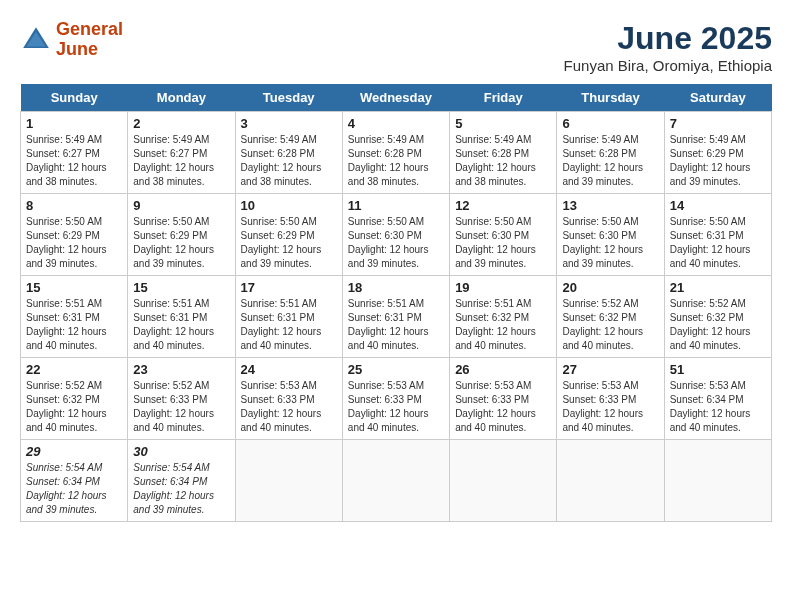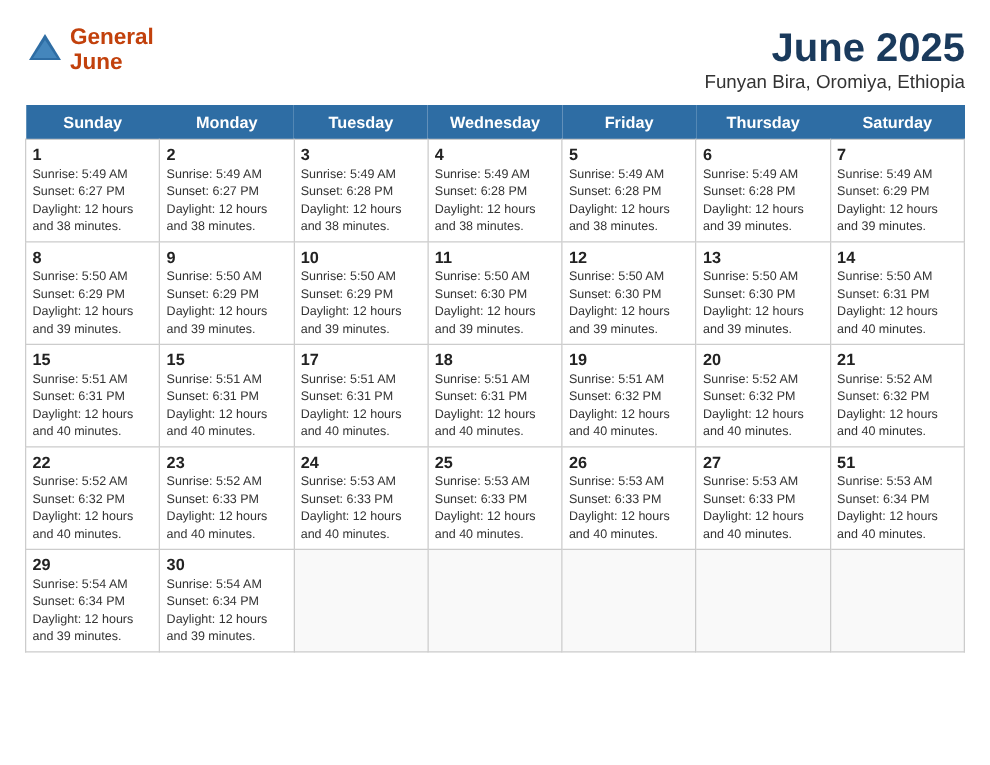--- a/index.html
+++ b/index.html
@@ -74,20 +74,21 @@
     .day-info {
       font-size: 10px;
       line-height: 1.4;
       color: #333;
     }
     td.empty {
       background: #f9f9f9;
     }
     tr:last-child td {
       min-height: 60px;
+      font-style: italic;
     }
   </style>
 </head>
 <body>
 
 <div class="header-area">
   <div class="logo">
     <svg class="logo-icon" viewBox="0 0 40 40">
       <polygon points="20,4 36,30 4,30" fill="#2e6da4"></polygon>
       <polygon points="20,10 32,28 8,28" fill="#5a9fd4" opacity="0.5"></polygon>

